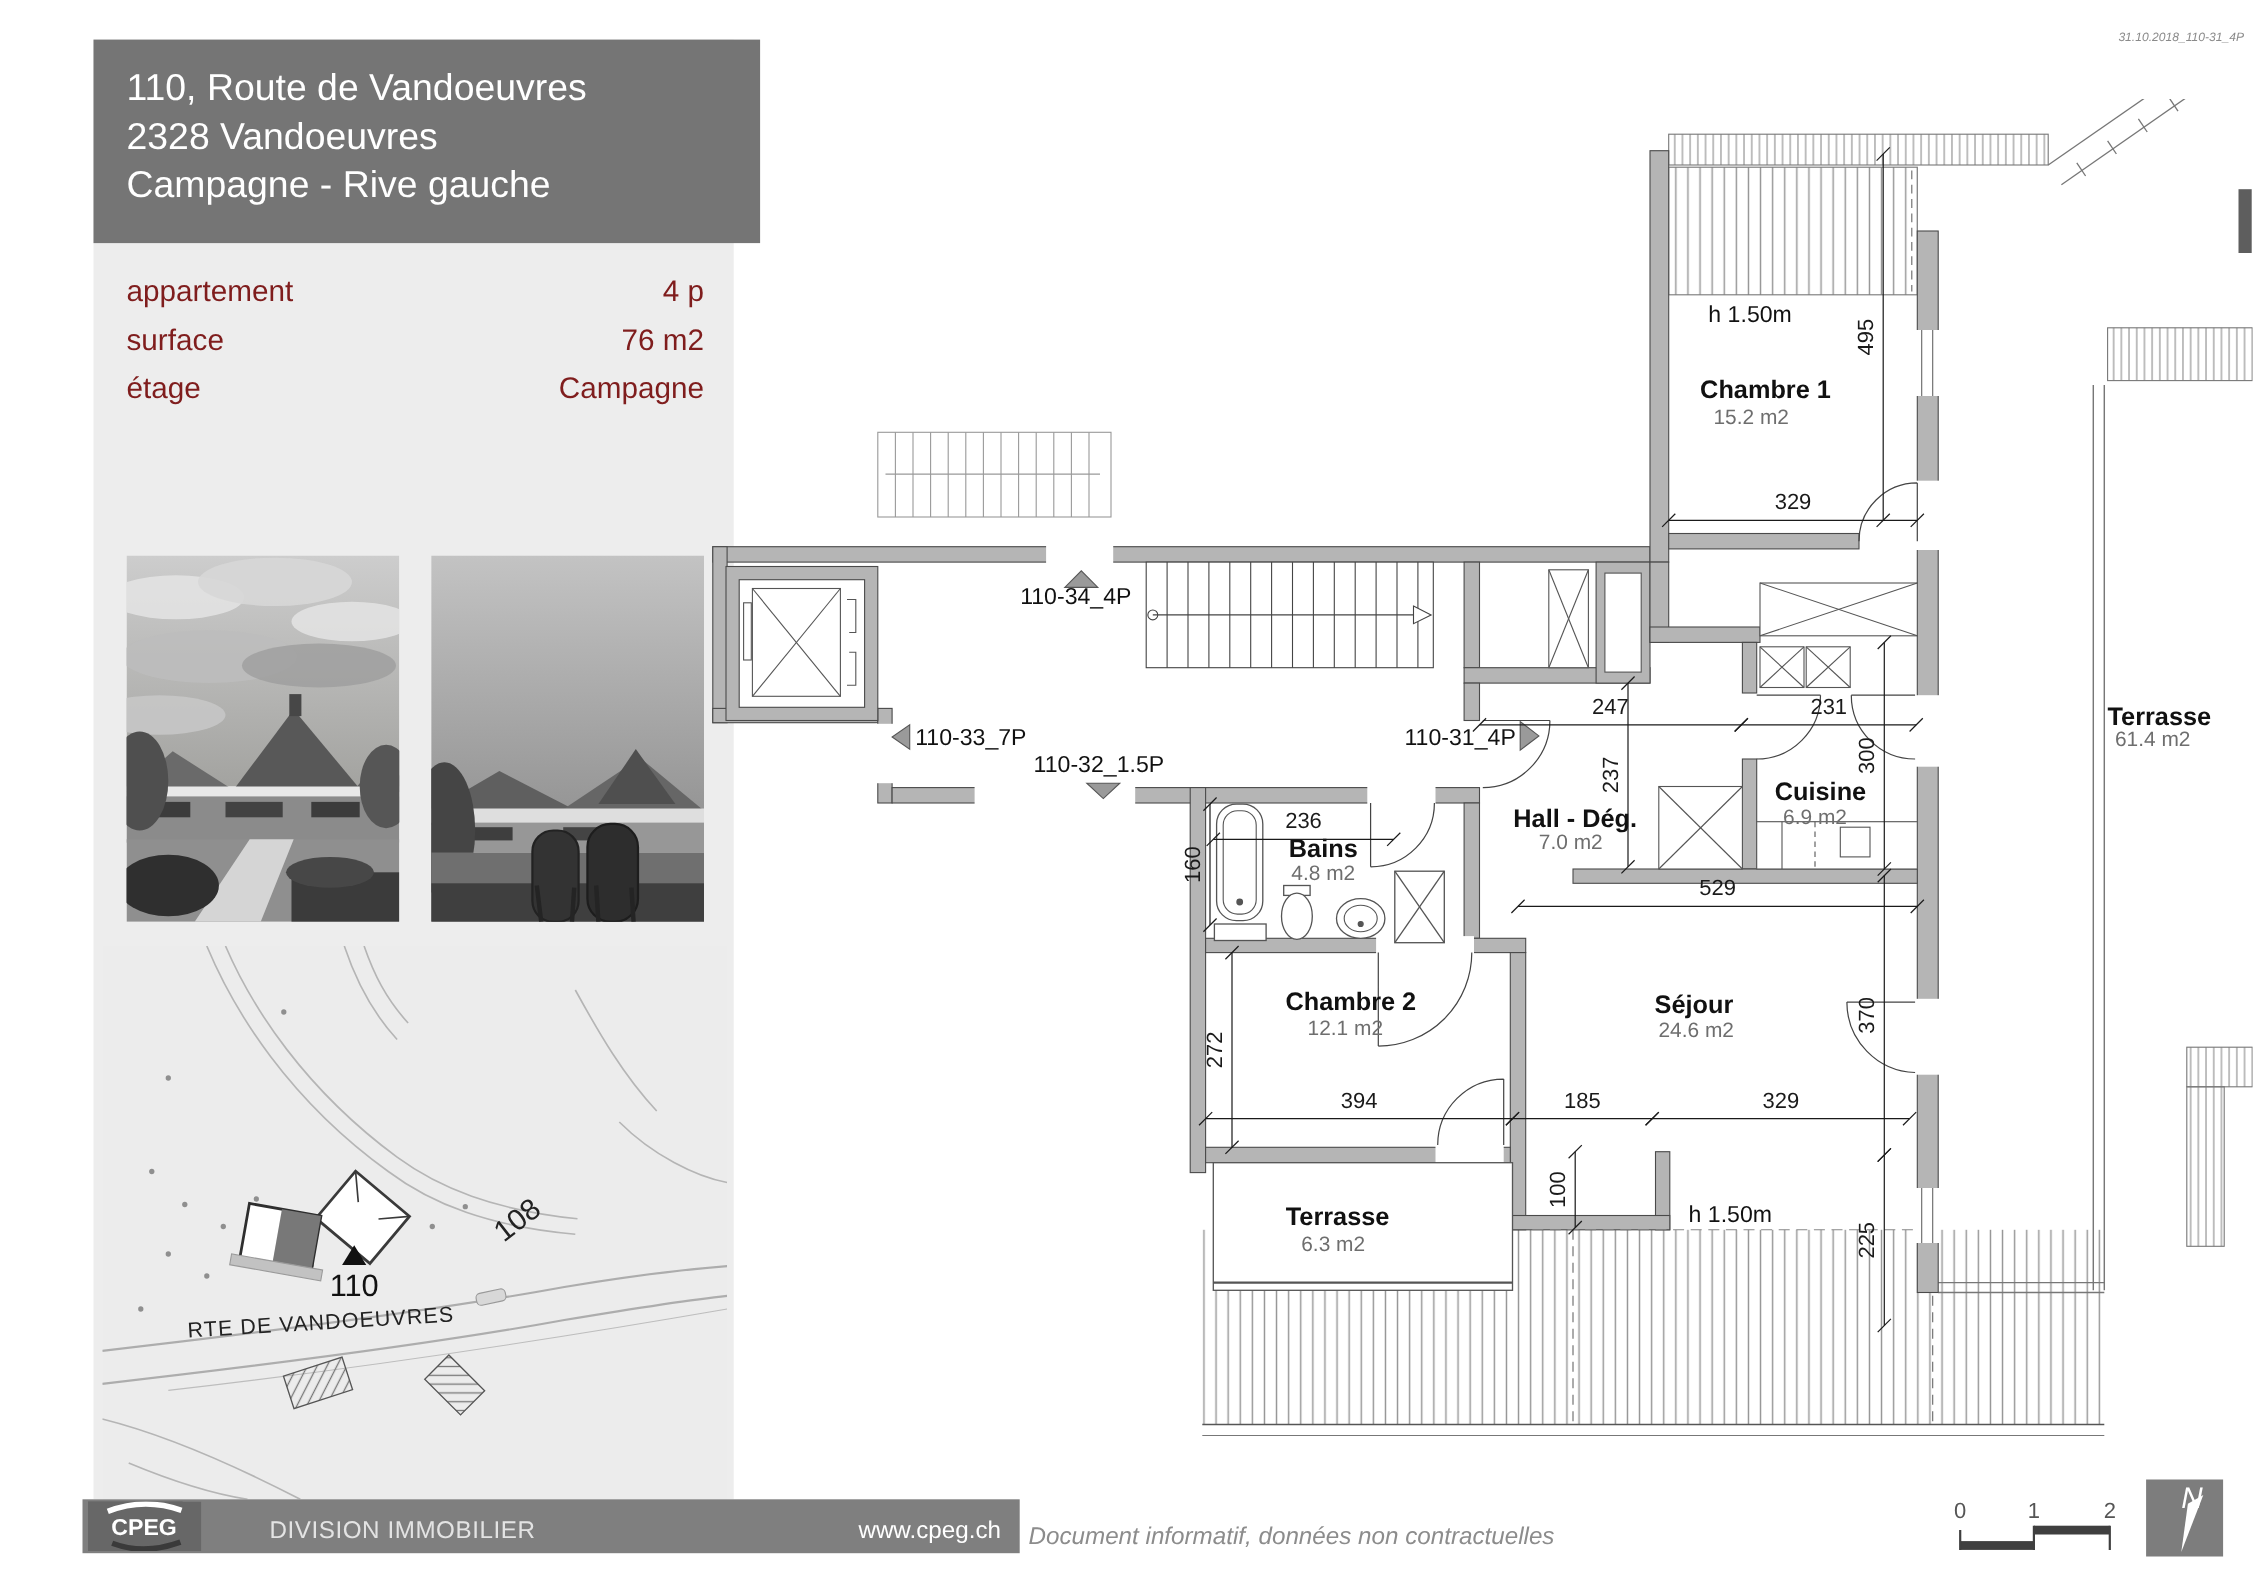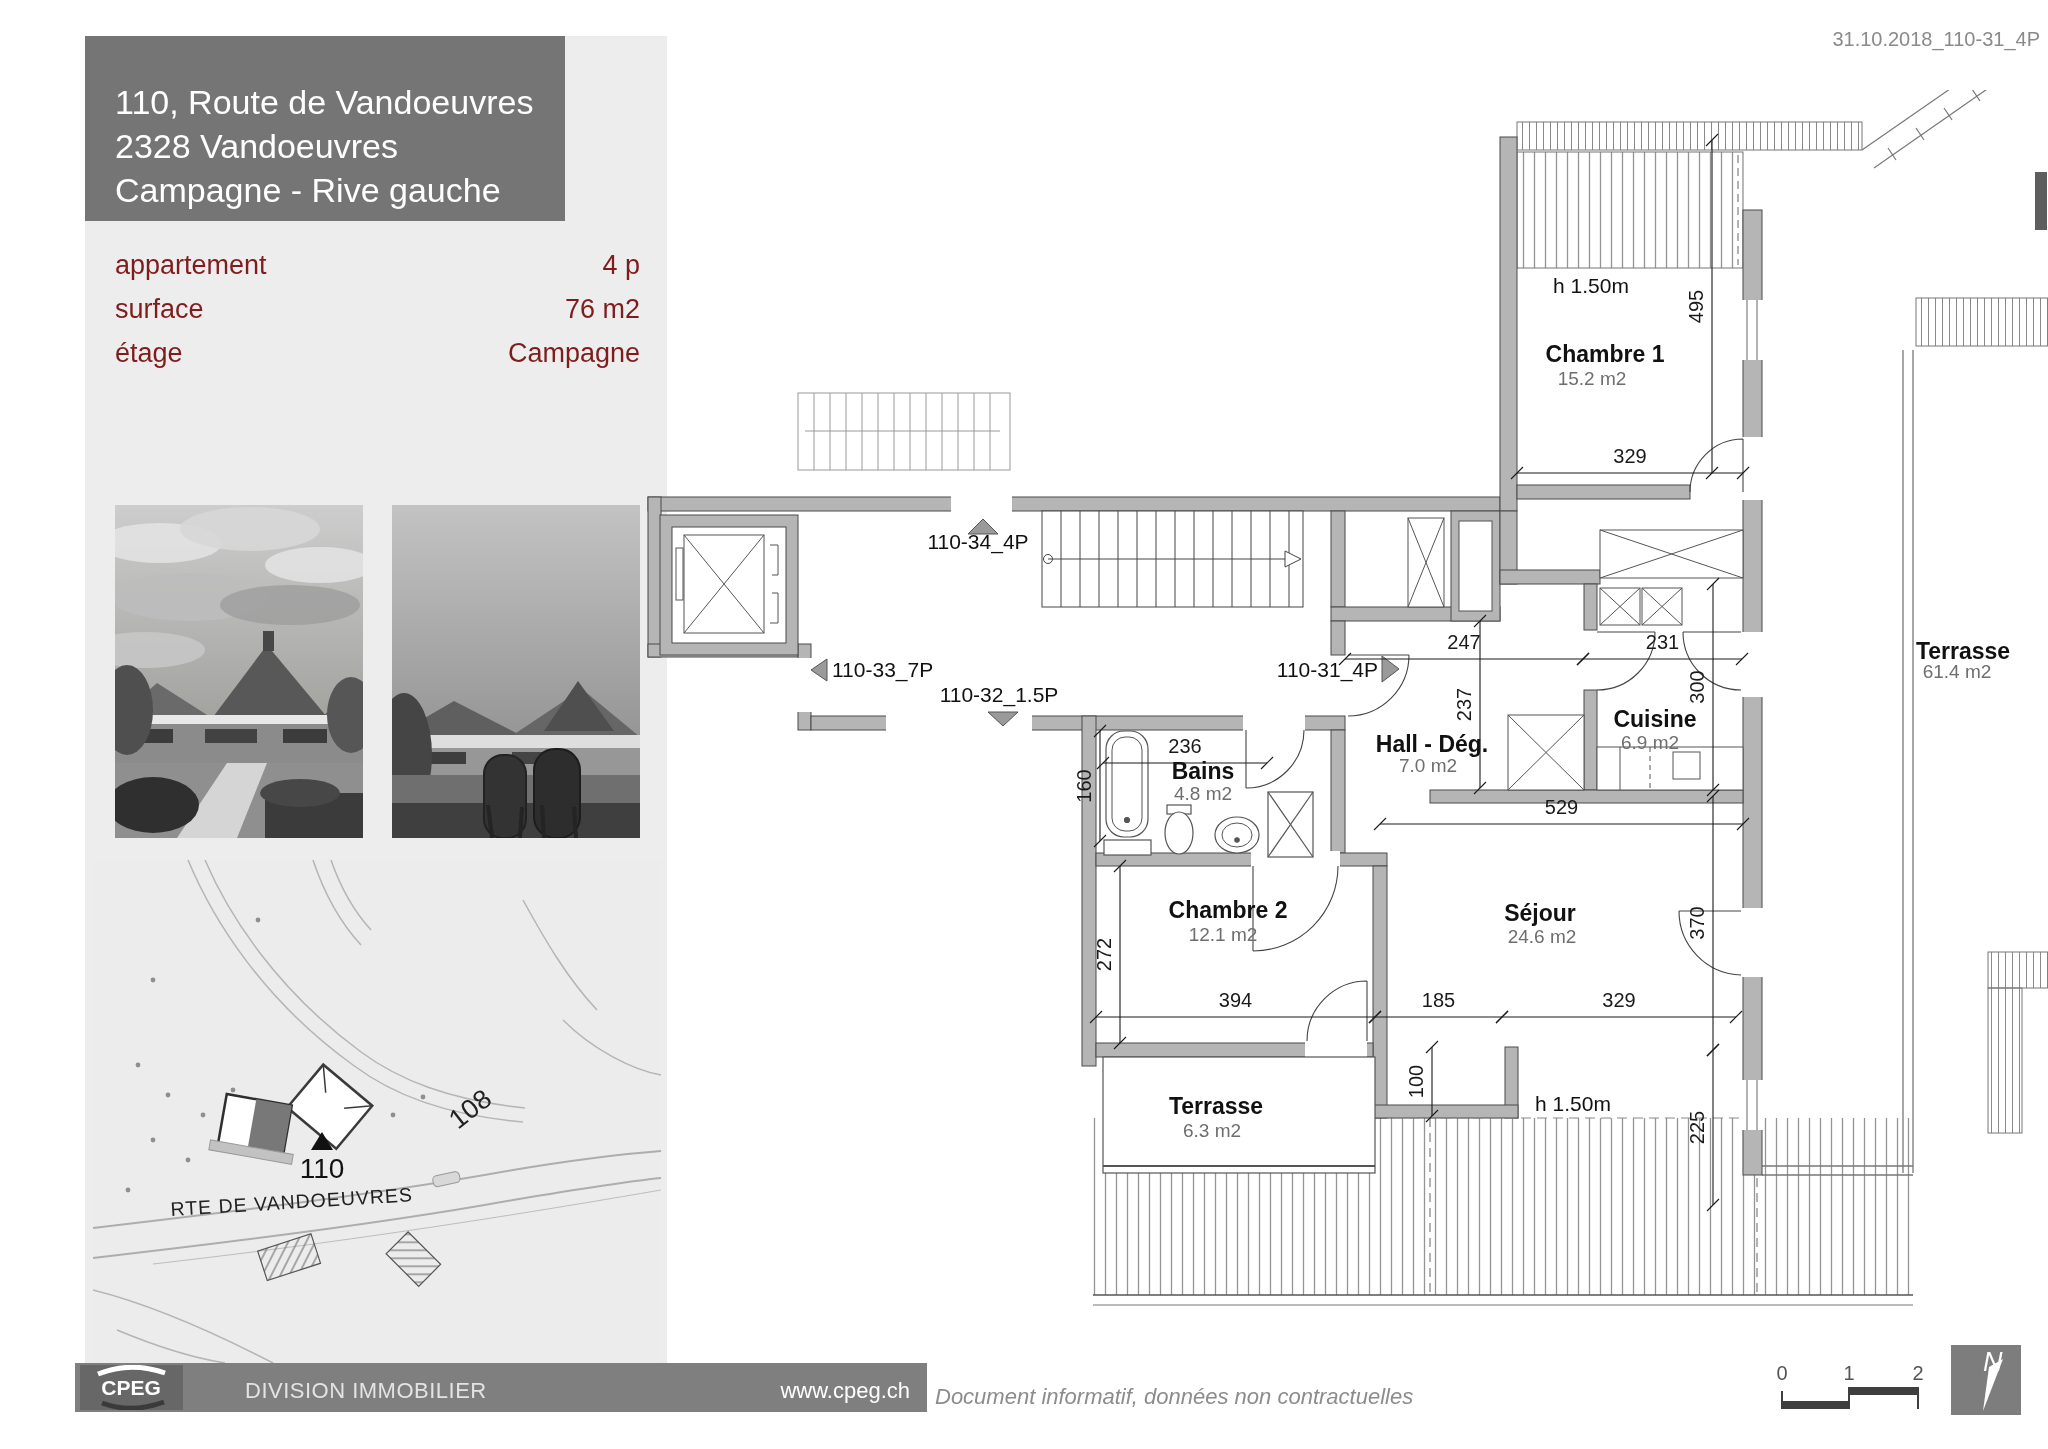--- a/index.html
+++ b/index.html
@@ -1,29 +1,29 @@
 <!DOCTYPE html>
 <html><head>
 <meta charset="utf-8">
 <style>
   html,body{margin:0;padding:0;background:#fff;}
   #page{position:relative;width:2048px;height:1449px;background:#fff;overflow:hidden;
         font-family:"Liberation Sans", sans-serif;}
   
   #sidebar{position:absolute;left:85px;top:36px;width:582px;height:1327px;background:#ededed;}
-  #addr{position:absolute;left:0;top:0;width:480px;height:185px;background:#757575;color:#fff;
-        box-sizing:border-box;padding:44px 0 0 30px;font-size:34px;line-height:44px;}
+  #addr{position:absolute;left:0;top:0;width:606px;height:185px;background:#757575;color:#fff;
+        box-sizing:border-box;padding:22px 0 0 30px;font-size:34px;line-height:44px;}
   .detrow{position:absolute;left:30px;width:525px;height:30px;font-size:27px;color:#7f1d1d;}
   .detrow .lab{float:left;}
   .detrow .val{float:right;}
   .photo{position:absolute;width:248px;height:333px;top:469px;}
   #photo1{left:30px;} #photo2{left:307px;}
   #mapwrap{position:absolute;left:8px;top:824px;width:568px;height:503px;}
   
-  #docref{position:absolute;right:8px;top:28px;font-size:20px;color:#8a8a8a;}
+  #docref{position:absolute;right:8px;top:28px;font-size:11px;font-style:italic;color:#8a8a8a;}
   
   #footbar{position:absolute;left:75px;top:1363px;width:852px;height:49px;background:#7f7f7f;}
   #logo{position:absolute;left:5px;top:2px;width:86px;height:45px;background:#676767;}
   #division{position:absolute;left:170px;bottom:8px;font-size:22px;color:#e3e3e3;letter-spacing:.5px;}
   #website{position:absolute;right:17px;bottom:8px;font-size:22px;color:#fff;}
   #disclaimer{position:absolute;left:935px;top:1384px;font-size:22px;font-style:italic;color:#8c8c8c;}
   
   #scalebar{position:absolute;left:1770px;top:1358px;width:170px;height:60px;}
   #north{position:absolute;left:1951px;top:1345px;width:70px;height:70px;background:#7d7d7d;}
   

